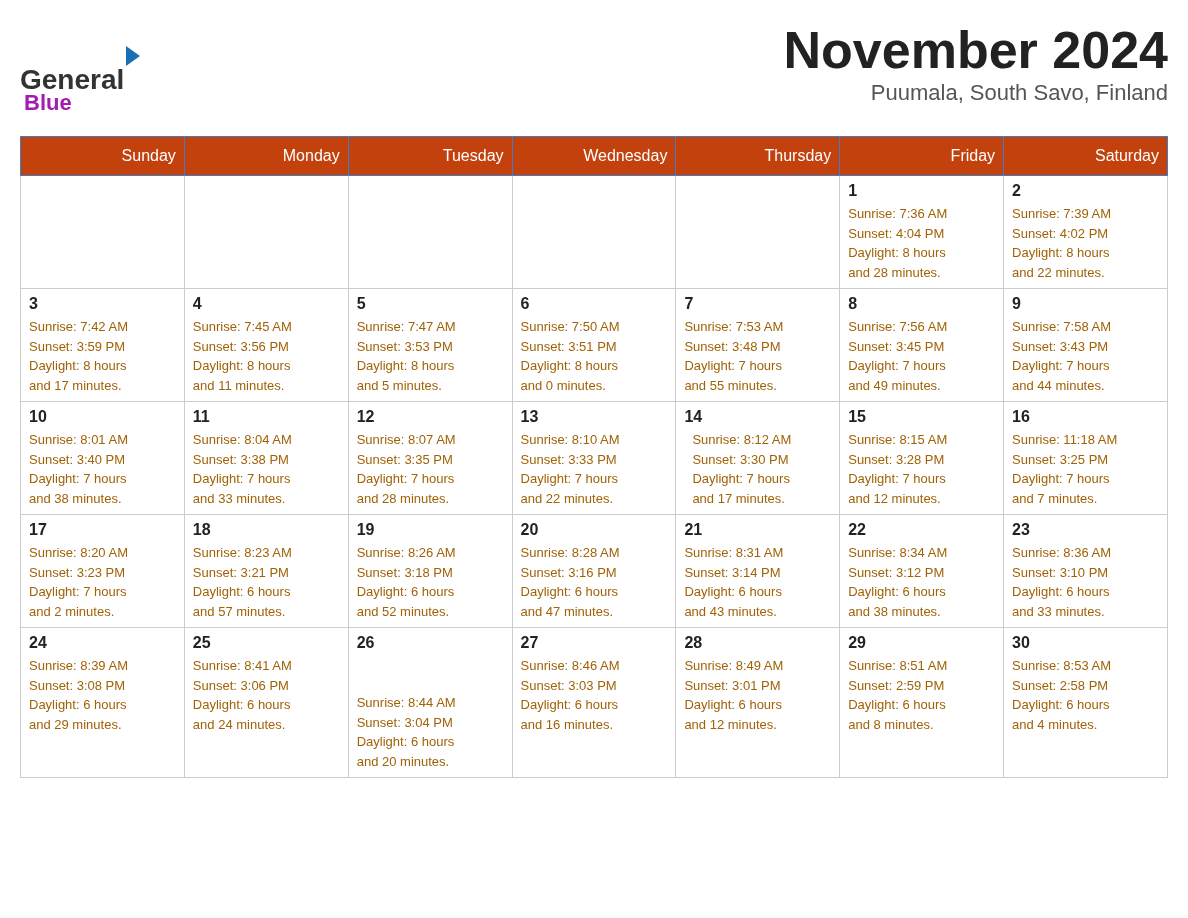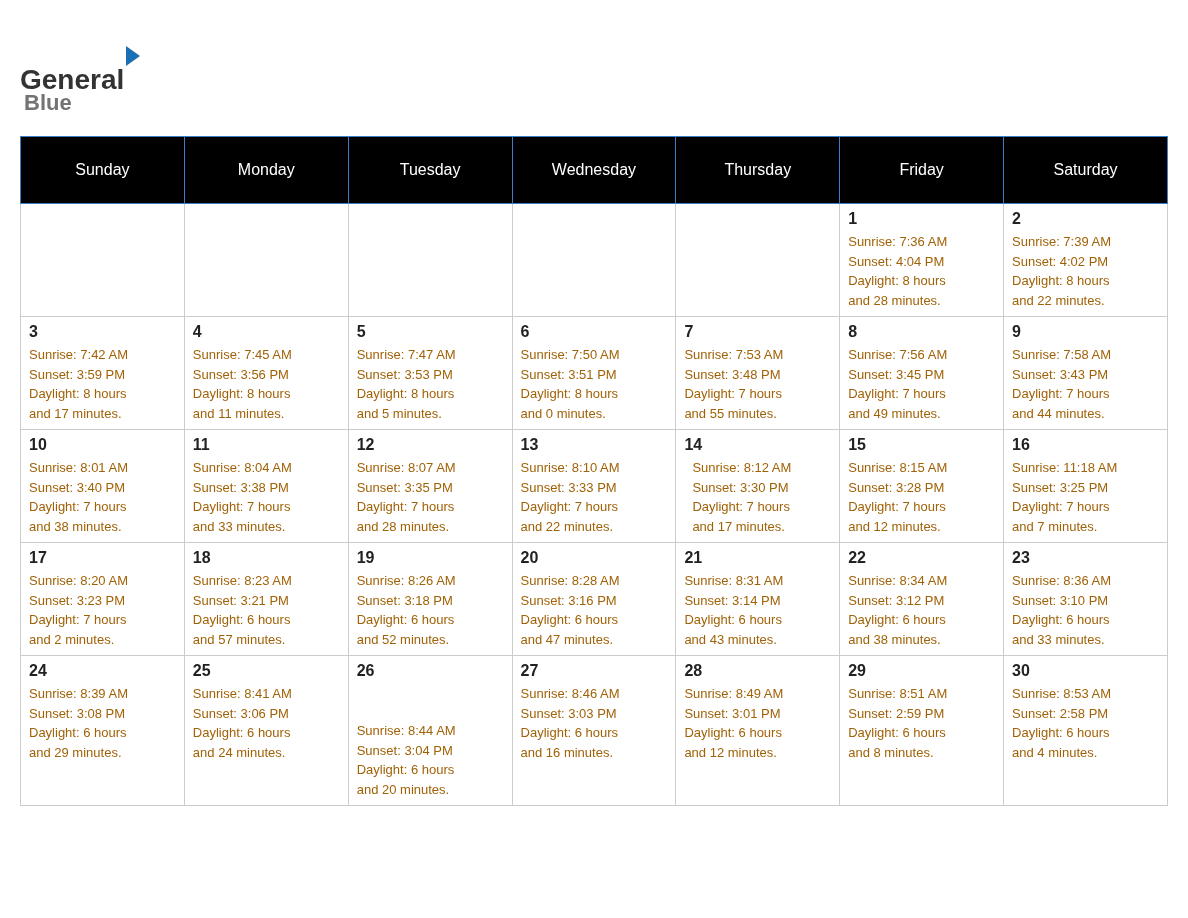--- a/index.html
+++ b/index.html
@@ -31,21 +31,21 @@
     .logo-general { color: #333; margin-top: 44px; }
     .logo-arrow {
       width: 0; height: 0;
       border-left: 14px solid #1a6fb5;
       border-top: 10px solid transparent;
       border-bottom: 10px solid transparent;
       margin-left: 2px;
       margin-top: -4px;
     }
     .logo-underline {
-      color: #737373;
+      color: #a21caf;
       font-size: 22px;
       font-weight: bold;
       margin-top: -6px;
       margin-left: 4px;
     }
     .title-section {
       text-align: right;
     }
     .main-title {
       font-size: 52px;
@@ -55,26 +55,26 @@
     .subtitle {
       font-size: 22px;
       color: #555;
     }
     .calendar {
       width: 100%;
       border-collapse: collapse;
       border: 1px solid #aaa;
     }
     .calendar th {
-      background: #000000;
+      background: #c2410c;
       color: #fff;
-      padding: 24px 8px;
+      padding: 10px 8px;
       font-size: 16px;
       font-weight: normal;
-      text-align: center;
+      text-align: right;
       border: 1px solid #3a7fc8;
     }
     .calendar td {
       vertical-align: top;
       padding: 6px 8px;
       border: 1px solid #ccc;
       width: 14.28%;
       min-height: 100px;
       font-size: 13px;
       color: #333;
@@ -102,20 +102,24 @@
 </head>
 <body>
 
 <div class="header">
   <div class="logo">
     <div class="logo-text">
       <span class="logo-general">General</span>
       <span class="logo-arrow"></span>
     </div>
     <div class="logo-underline">Blue</div>
+  </div>
+  <div class="title-section">
+    <div class="main-title">November 2024</div>
+    <div class="subtitle">Puumala, South Savo, Finland</div>
   </div>
 </div>
 
 <table class="calendar">
   <thead>
     <tr>
     <th>Sunday</th>
         <th>Monday</th>
         <th>Tuesday</th>
         <th>Wednesday</th>

